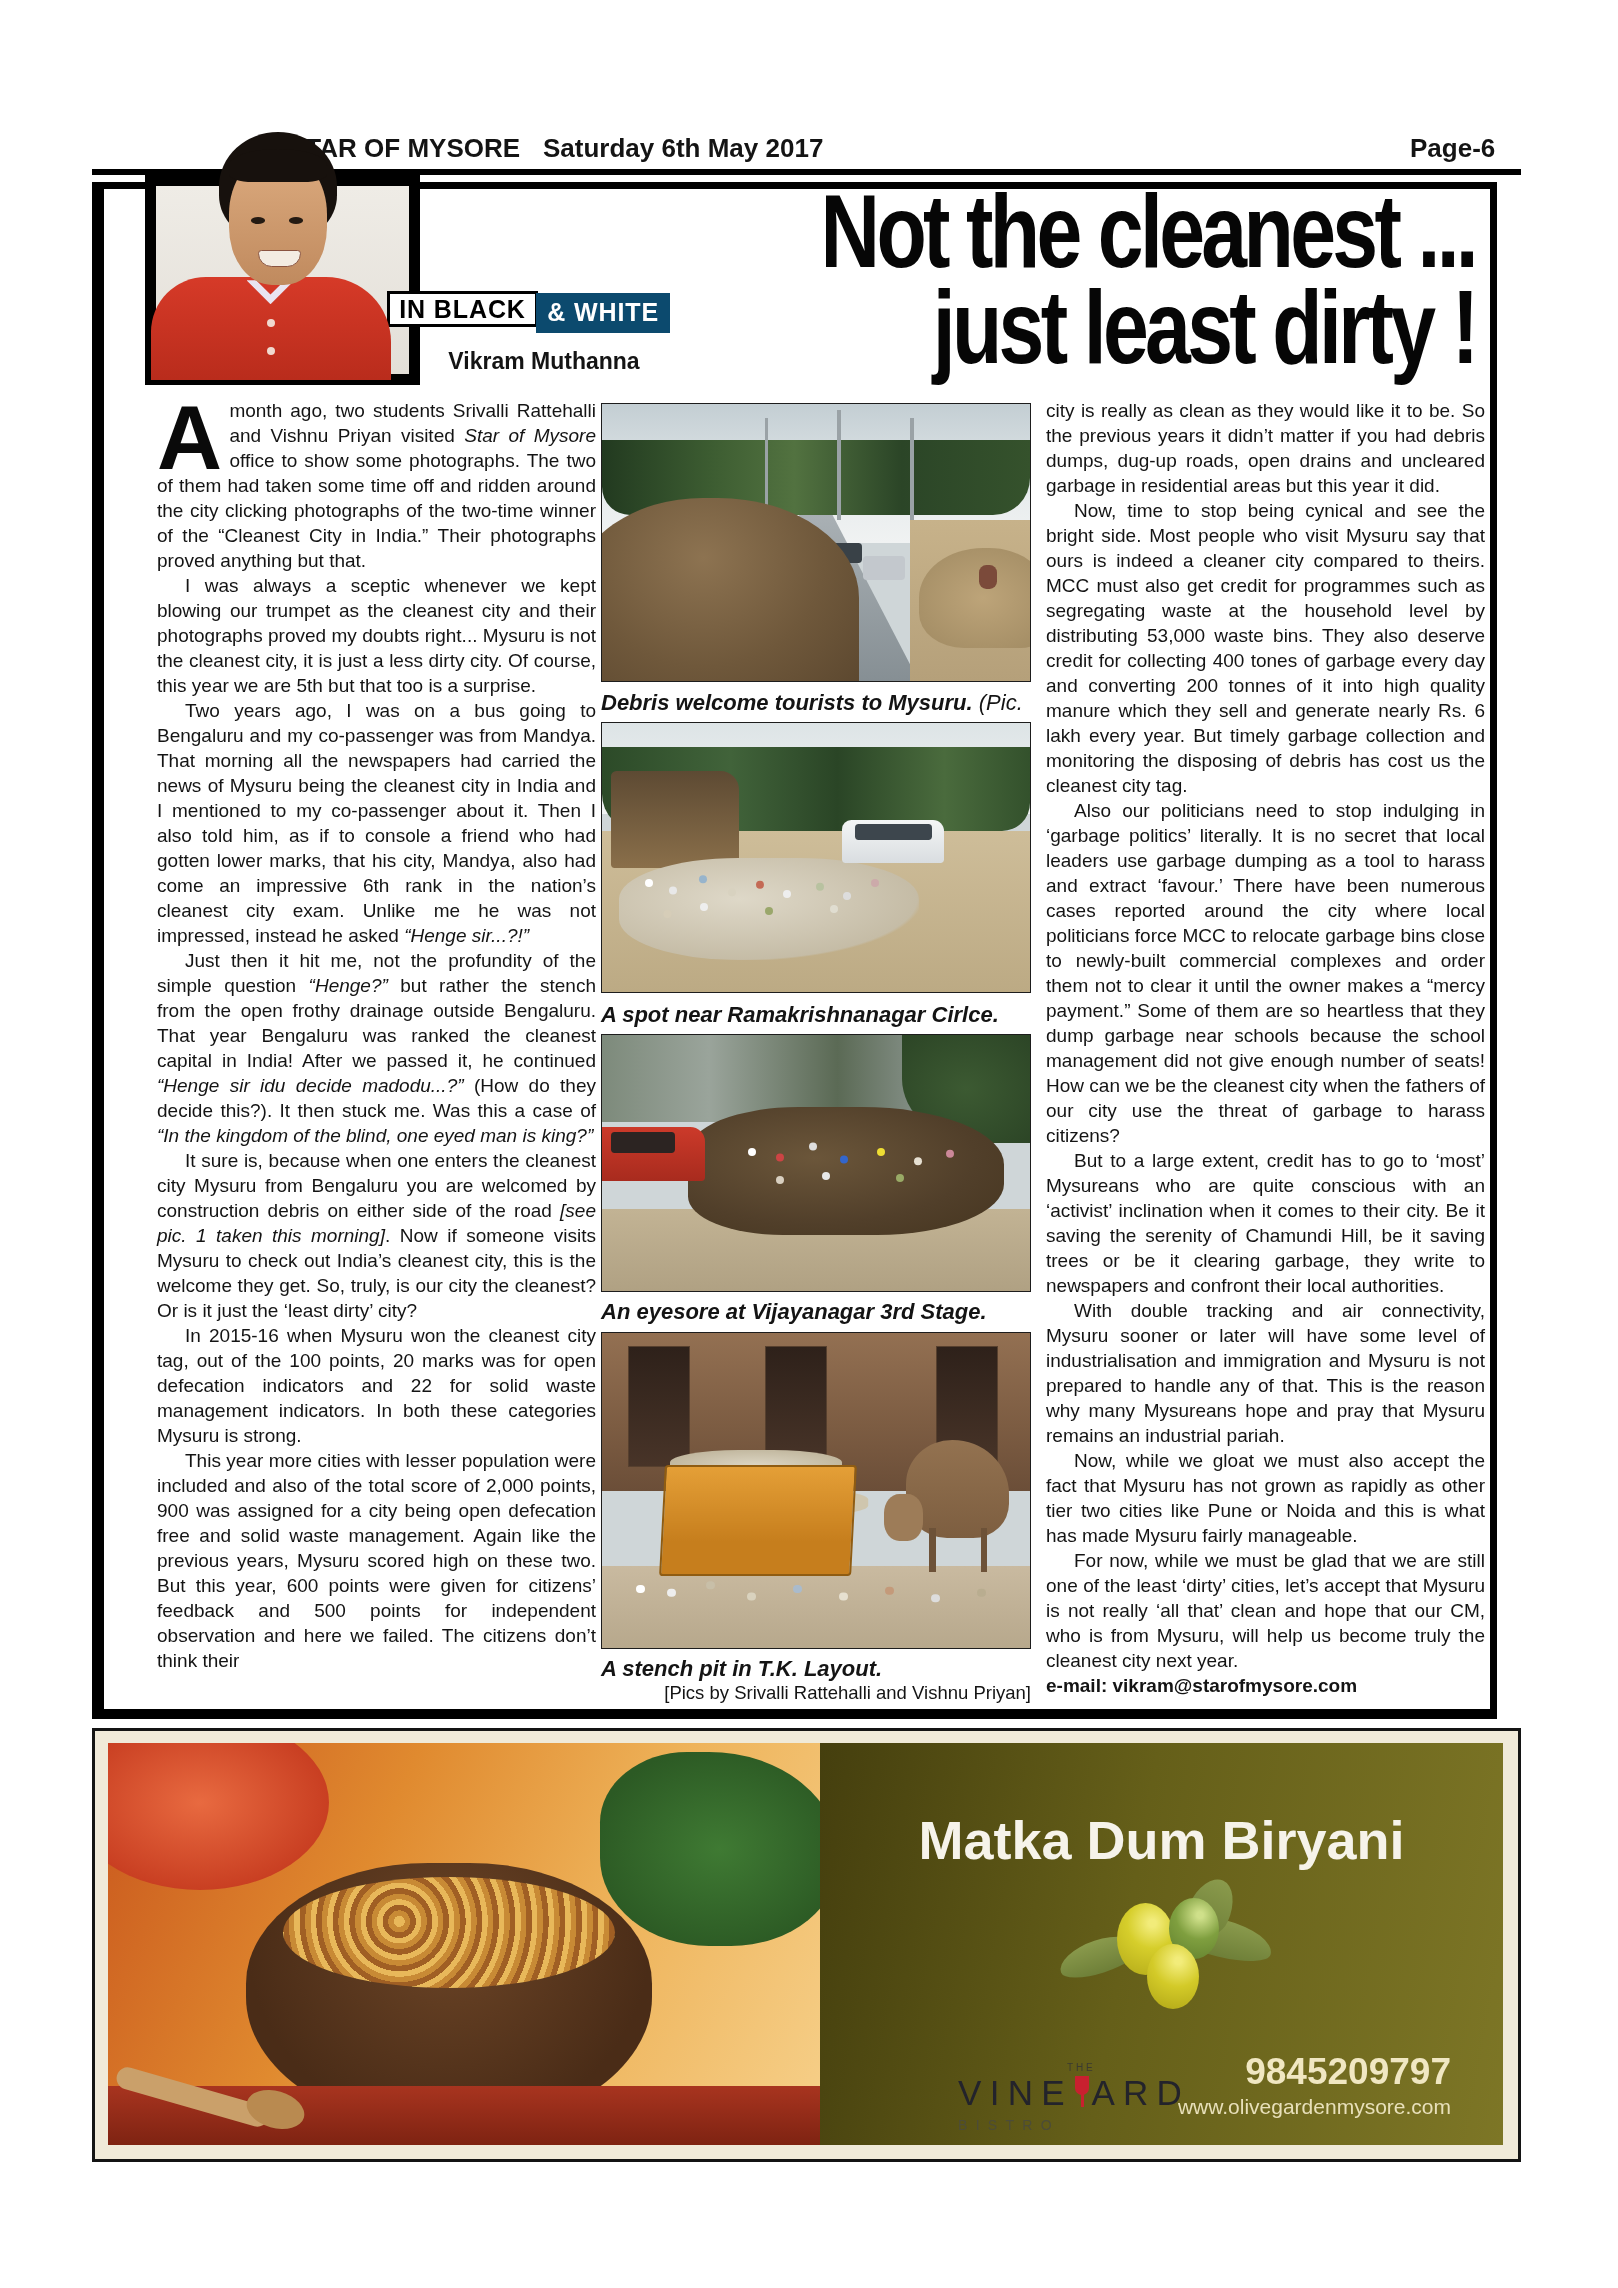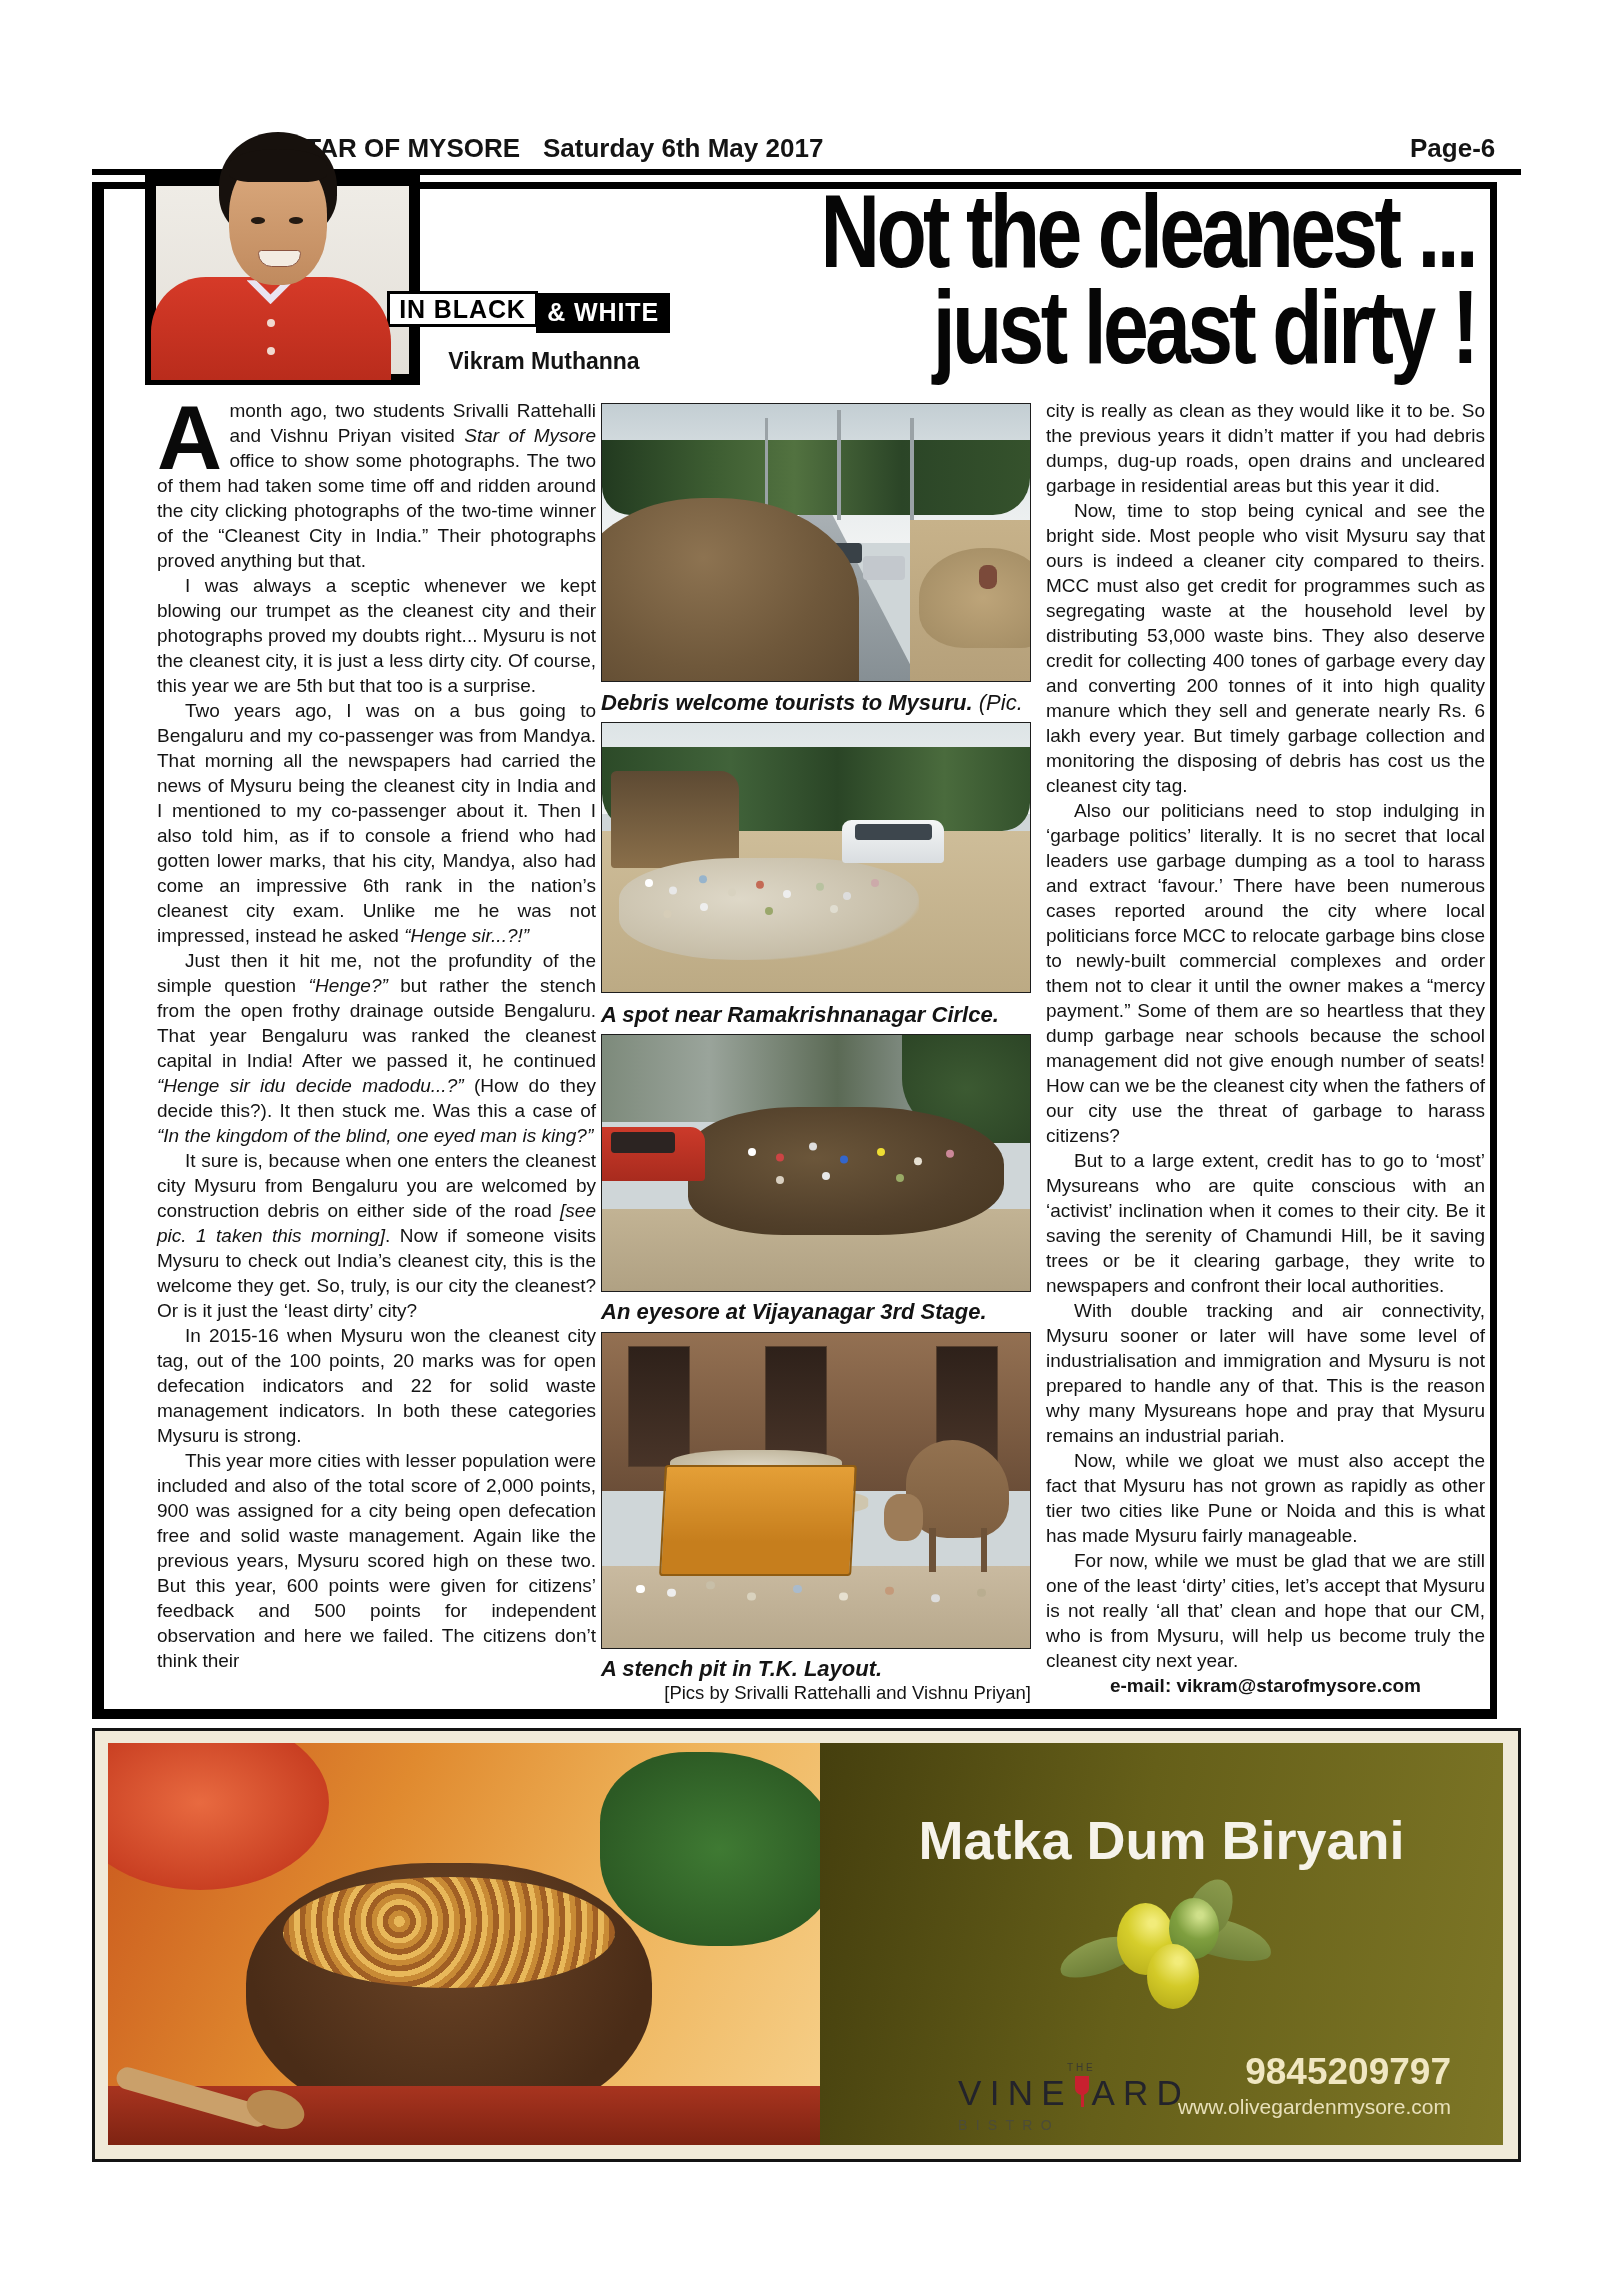--- a/index.html
+++ b/index.html
@@ -32,36 +32,36 @@
     background:linear-gradient(#d63a28,#b92c1c);border-radius:55px 65px 0 0;}
   .c-collar{position:absolute;left:96px;top:3.7px;width:48px;height:24px;background:#e9e4f0;
     clip-path:polygon(0 0,50% 100%,100% 0,80% 0,50% 60%,20% 0);}
   .c-button{position:absolute;left:116px;width:8.3px;height:8.3px;background:#f0d9cf;border-radius:50%;}
   .c-button.b1{top:42px}.c-button.b2{top:70px}
 
   
   .logo-row{position:absolute;left:283px;top:100px;white-space:nowrap;}
   .logo-black-box{display:inline-block;border:3.7px solid #000;background:#fff;color:#000;font-weight:bold;
     font-size:25px;padding:0.9px 9.2px;letter-spacing:0.9px;}
-  .logo-white-box{display:inline-block;background:#000000;color:#fff;font-weight:bold;font-size:25px;
+  .logo-white-box{display:inline-block;background:#0c4a6e;color:#fff;font-weight:bold;font-size:25px;
     padding:5.5px 11px;letter-spacing:0.9px;position:relative;top:3.7px;margin-left:-1.8px;}
   .byline{position:absolute;left:283px;top:159px;width:314px;text-align:center;font-size:23px;font-weight:bold;}
 
   
   .headline{position:absolute;top:-5.5px;right:14.8px;display:flex;flex-direction:column;align-items:flex-end;}
   .hl{font-weight:bold;font-size:103px;line-height:96px;letter-spacing:-4.6px;white-space:nowrap;
       transform:scaleX(0.8);transform-origin:100% 50%;color:#060606;}
 
   
   .col-left,.col-right{position:absolute;top:209px;width:439px;}
   .col-left{left:53px;}
   .col-right{left:942px;}
   .para{margin:0;font-size:19px;line-height:25px;text-align:justify;}
   .para.ind{text-indent:28px;}
-  .para.ctr{text-align:center;text-indent:0;}
+  .para.ctr{text-indent:0;}
   .it{font-style:italic;}
   .bd{font-weight:bold;}
   .dropcap{float:left;font-weight:bold;font-size:90px;line-height:68px;padding:5.5px 7.4px 0 0;color:#0a0a0a;}
 
   
   .photo{position:absolute;left:497px;width:430px;box-sizing:border-box;border:1.8px solid #1d1d1d;overflow:hidden;background:#cfd6d8;}
   .photo>div{position:absolute;}
   .p1{top:214px;height:279px;}
   .p2{top:533px;height:271px;}
   .p3{top:845px;height:258px;}

